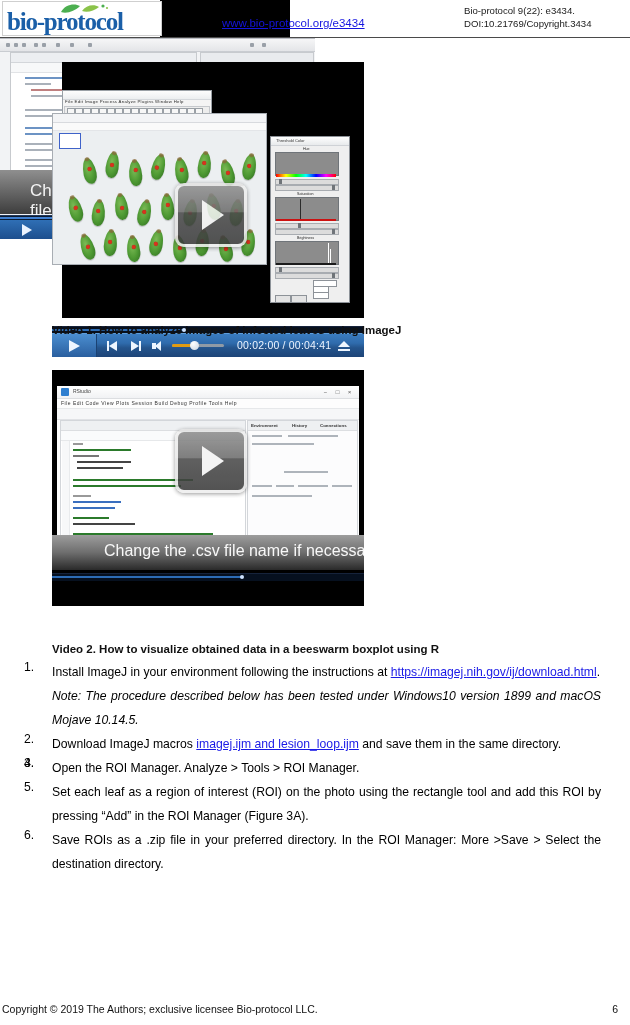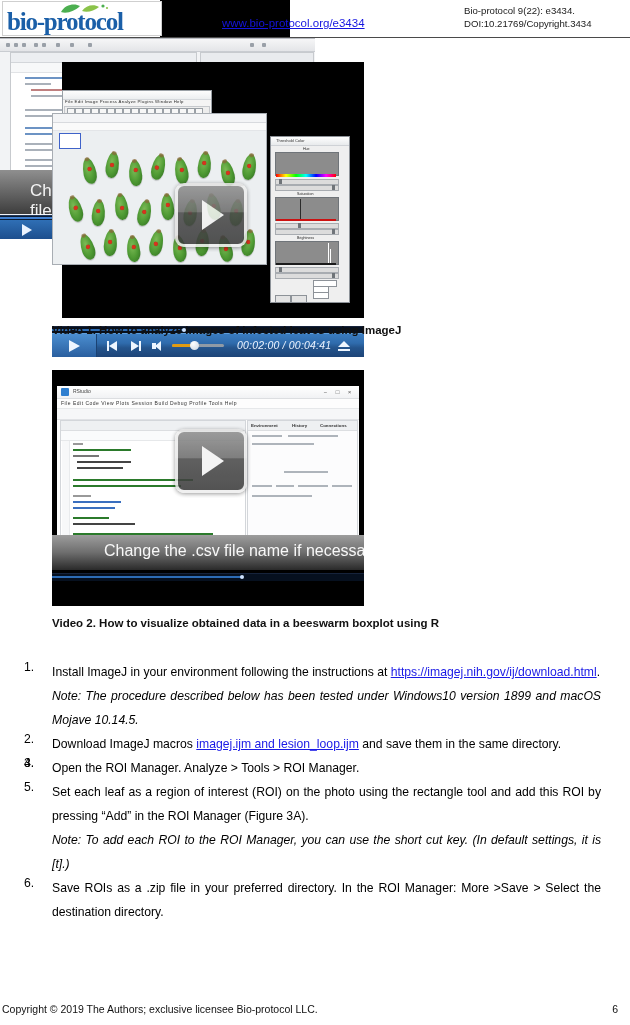--- a/index.html
+++ b/index.html
@@ -161,21 +161,20 @@
   .v1-prog{
     position:absolute;left:52px;top:288px;width:312px;height:7px;
     background:#06101f;border-top:1px solid #16233b;
   }
   .v1-prog .bar{position:absolute;left:0;top:2px;height:2px;background:#2d6cb5;}
   .v1-prog .knob{position:absolute;top:1px;width:4px;height:4px;border-radius:50%;background:#cfe3ff;}
   .ctrlbar{
     position:absolute;height:23px;
     background:linear-gradient(#3a7cc0 0%,#2f6bac 40%,#24548c 60%,#1d4478 100%);
     border-top:1px solid #5d9ddb;
-    font-style:italic;
   }
   .ctrl-playbtn{position:absolute;left:0;top:0;width:44px;height:23px;
     background:linear-gradient(#4b8ed0,#2a5f9f);border-right:1px solid #1b4273;}
   .ctrl-playbtn::after{content:"";position:absolute;left:17px;top:6px;
     border-left:11px solid #eef6ff;border-top:6px solid transparent;border-bottom:6px solid transparent;}
   .ico-prev,.ico-next{position:absolute;top:7px;width:11px;height:10px;}
   .ico-prev::before,.ico-next::before{content:"";position:absolute;top:0;width:2px;height:10px;background:#eef6ff;}
   .ico-prev::before{left:0;} .ico-next::before{right:0;}
   .ico-prev::after{content:"";position:absolute;left:2px;top:0;
      border-right:8px solid #eef6ff;border-top:5px solid transparent;border-bottom:5px solid transparent;}
@@ -597,21 +596,21 @@
 
     <div class="play-overlay" style="left:123px;top:59px"></div>
 
     <div class="v2-prog">
       <i style="position:absolute;left:0;top:2px;height:2px;width:190px;background:#2d6cb5;"></i>
       <i style="position:absolute;left:188px;top:1px;width:4px;height:4px;border-radius:50%;background:#cfe3ff;"></i>
     </div>
 
   </div>
 
-  <div class="vid-caption" style="left:52px;top:617px">Video 2. How to visualize obtained data in a beeswarm boxplot using R</div>
+  <div class="vid-caption" style="left:52px;top:643px">Video 2. How to visualize obtained data in a beeswarm boxplot using R</div>
 
   <div class="steps">
 
     <div class="step">
       <span class="num">1.</span>
       <div class="body just">
         <span>Install ImageJ in your environment following the instructions at </span><a class="link" href="#">https://imagej.nih.gov/ij/download.html</a><span>.</span>
         <div class="note">Note: The procedure described below has been tested under Windows10 version 1899 and macOS Mojave 10.14.5.</div>
       </div>
     </div>
@@ -629,21 +628,20 @@
 
     <div class="step">
       <span class="num">4.</span>
       <div class="body">Open the ROI Manager. Analyze &gt; Tools &gt; ROI Manager.</div>
     </div>
 
     <div class="step">
       <span class="num">5.</span>
       <div class="body just">
         <span>Set each leaf as a region of interest (ROI) on the photo using the rectangle tool and add this ROI by pressing “Add” in the ROI Manager (Figure 3A).</span>
-        <div class="note">Note: To add each ROI to the ROI Manager, you can use the short cut key. (In default settings, it is [t].)</div>
       </div>
     </div>
 
     <div class="step">
       <span class="num">6.</span>
       <div class="body just">Save ROIs as a .zip file in your preferred directory. In the ROI Manager: More &gt;Save &gt; Select the destination directory.</div>
     </div>
   </div>
 
   <div class="footer">

